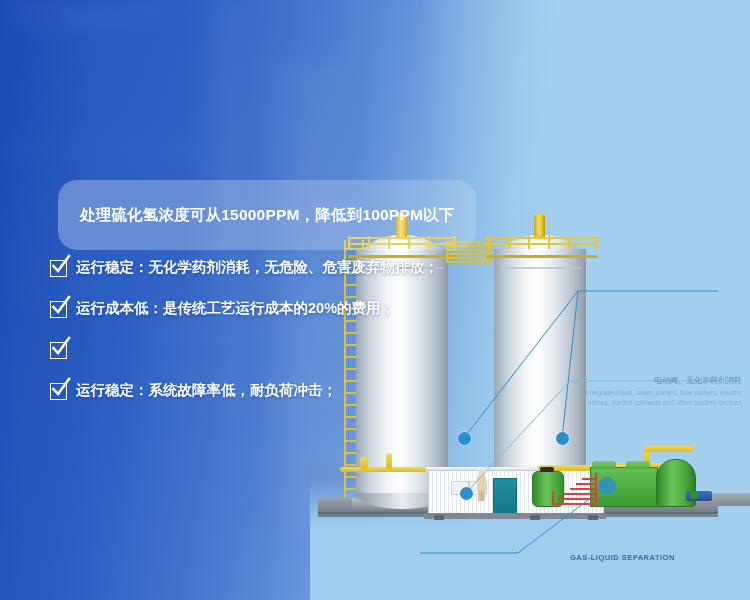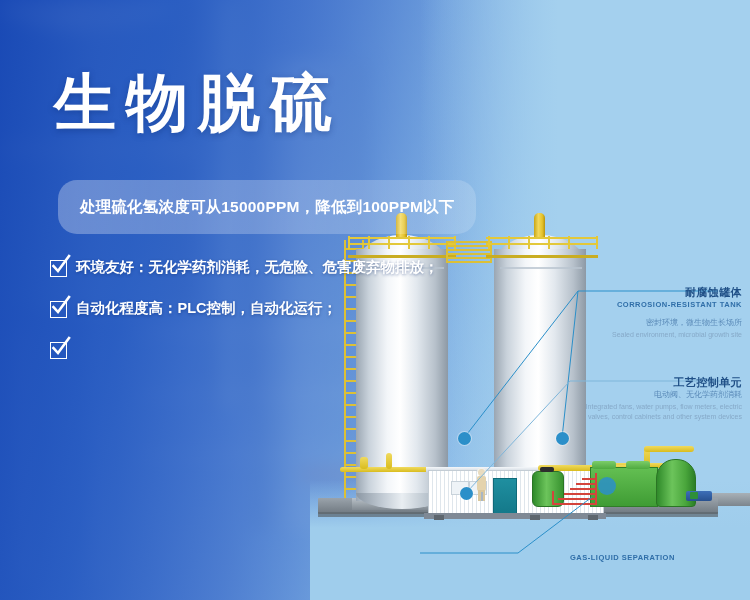--- a/index.html
+++ b/index.html
@@ -41,21 +41,21 @@
     background:linear-gradient(90deg,rgba(164,208,238,0) 0%,#a4d0ee 42%,#a4d0ee 100%);}
   .bg-ground{position:absolute;left:310px;bottom:0;right:0;height:120px;
     background:linear-gradient(180deg,rgba(164,208,238,0),#9fcdec 40%,#9fcdec 100%);}
 
   
   .title{position:absolute;left:54px;top:72px;
     font-size:62px;line-height:1;font-weight:bold;color:#fff;
     letter-spacing:10px;text-shadow:0 2px 6px rgba(10,40,110,.35);
     font-family:"Liberation Sans","DejaVu Sans",sans-serif;}
   .subtitle{position:absolute;left:58px;top:180px;
-    height:38px;line-height:38px;padding:8px 22px;border-radius:19px;
+    height:38px;line-height:38px;padding:16px 22px;border-radius:19px;
     background:linear-gradient(90deg,rgba(255,255,255,.30),rgba(255,255,255,.17));
     color:#fff;font-size:15.5px;font-weight:bold;letter-spacing:.2px;white-space:nowrap;}
 
   .bullets{position:absolute;left:50px;top:258px;width:330px;}
   .bullet{display:flex;align-items:flex-start;gap:9px;margin-bottom:22px;}
   .chk{position:relative;width:17px;height:17px;flex:0 0 17px;margin-top:2px;}
   .chk .box{position:absolute;left:0;top:0;width:15px;height:15px;border:1.6px solid #fff;}
   .chk svg{position:absolute;left:1px;top:-4px;overflow:visible;}
   .bullet-text{color:#fff;font-size:14.5px;font-weight:bold;line-height:1.25;white-space:nowrap;
     text-shadow:0 1px 3px rgba(12,42,110,.45);}
@@ -291,61 +291,62 @@
       <polyline points="262,223 278,76" fill="none" stroke="#2b8fc9" stroke-width="1"></polyline>
       <polyline points="166,278 270,166 420,166" fill="none" stroke="#7fb6da" stroke-width="1"></polyline>
       <polyline points="292,282 218,338 120,338" fill="none" stroke="#2b8fc9" stroke-width="1"></polyline>
     </svg>
 
     <div class="dot" style="left:158px;top:217px;"></div>
     <div class="dot" style="left:256px;top:217px;"></div>
     <div class="dot" style="left:160px;top:272px;"></div>
   </div>
 
-  <div class="title">生物脱硫</div>
   <div class="subtitle">处理硫化氢浓度可从15000PPM，降低到100PPM以下</div>
 
   <div class="bullets">
     <div class="bullet">
       <span class="chk">
         <span class="box"></span>
         <svg width="20" height="22" viewBox="0 0 20 22">
             <path d="M2.5 10 L7 15 L18 0" fill="none" stroke="#ffffff" stroke-width="2.6" stroke-linecap="square"></path>
           </svg>
       </span>
-      <span class="bullet-text">环境友好：无化学药剂消耗，无危险、危害废弃物排放；</span>
+      <span class="bullet-text">运行稳定：无化学药剂消耗，无危险、危害废弃物排放；</span>
     </div>
     <div class="bullet">
       <span class="chk">
         <span class="box"></span>
         <svg width="20" height="22" viewBox="0 0 20 22">
             <path d="M2.5 10 L7 15 L18 0" fill="none" stroke="#ffffff" stroke-width="2.6" stroke-linecap="square"></path>
           </svg>
       </span>
-      <span class="bullet-text">自动化程度高：PLC控制，自动化运行；</span>
+      <span class="bullet-text">运行成本低：是传统工艺运行成本的20%的费用；</span>
     </div>
     <div class="bullet">
       <span class="chk">
         <span class="box"></span>
         <svg width="20" height="22" viewBox="0 0 20 22">
             <path d="M2.5 10 L7 15 L18 0" fill="none" stroke="#ffffff" stroke-width="2.6" stroke-linecap="square"></path>
           </svg>
       </span>
     </div>
-  </div>
-
-  <div class="callout" style="right:8px;top:285px;width:250px;">
-    <div class="co-cn">耐腐蚀罐体</div>
-    <div class="co-en">CORROSION-RESISTANT TANK</div>
-    <div class="co-dcn">密封环境，微生物生长场所</div>
-    <div class="co-den">Sealed environment, microbial growth site</div>
-  </div>
+    <div class="bullet">
+      <span class="chk">
+        <span class="box"></span>
+        <svg width="20" height="22" viewBox="0 0 20 22">
+            <path d="M2.5 10 L7 15 L18 0" fill="none" stroke="#ffffff" stroke-width="2.6" stroke-linecap="square"></path>
+          </svg>
+      </span>
+      <span class="bullet-text">运行稳定：系统故障率低，耐负荷冲击；</span>
+    </div>
+  </div>
+
 
   <div class="callout" style="right:8px;top:375px;width:260px;">
-    <div class="co-cn">工艺控制单元</div>
     <div class="co-dcn" style="margin-top:0">电动阀、无化学药剂消耗</div>
     <div class="co-den">Integrated fans, water pumps, flow meters, electric</div>
     <div class="co-den" style="margin-top:0">valves, control cabinets and other system devices</div>
   </div>
 
   <div class="callout" style="left:570px;top:552px;width:160px;text-align:left;">
     <div class="co-en">GAS-LIQUID SEPARATION</div>
   </div>
 
 </div>

